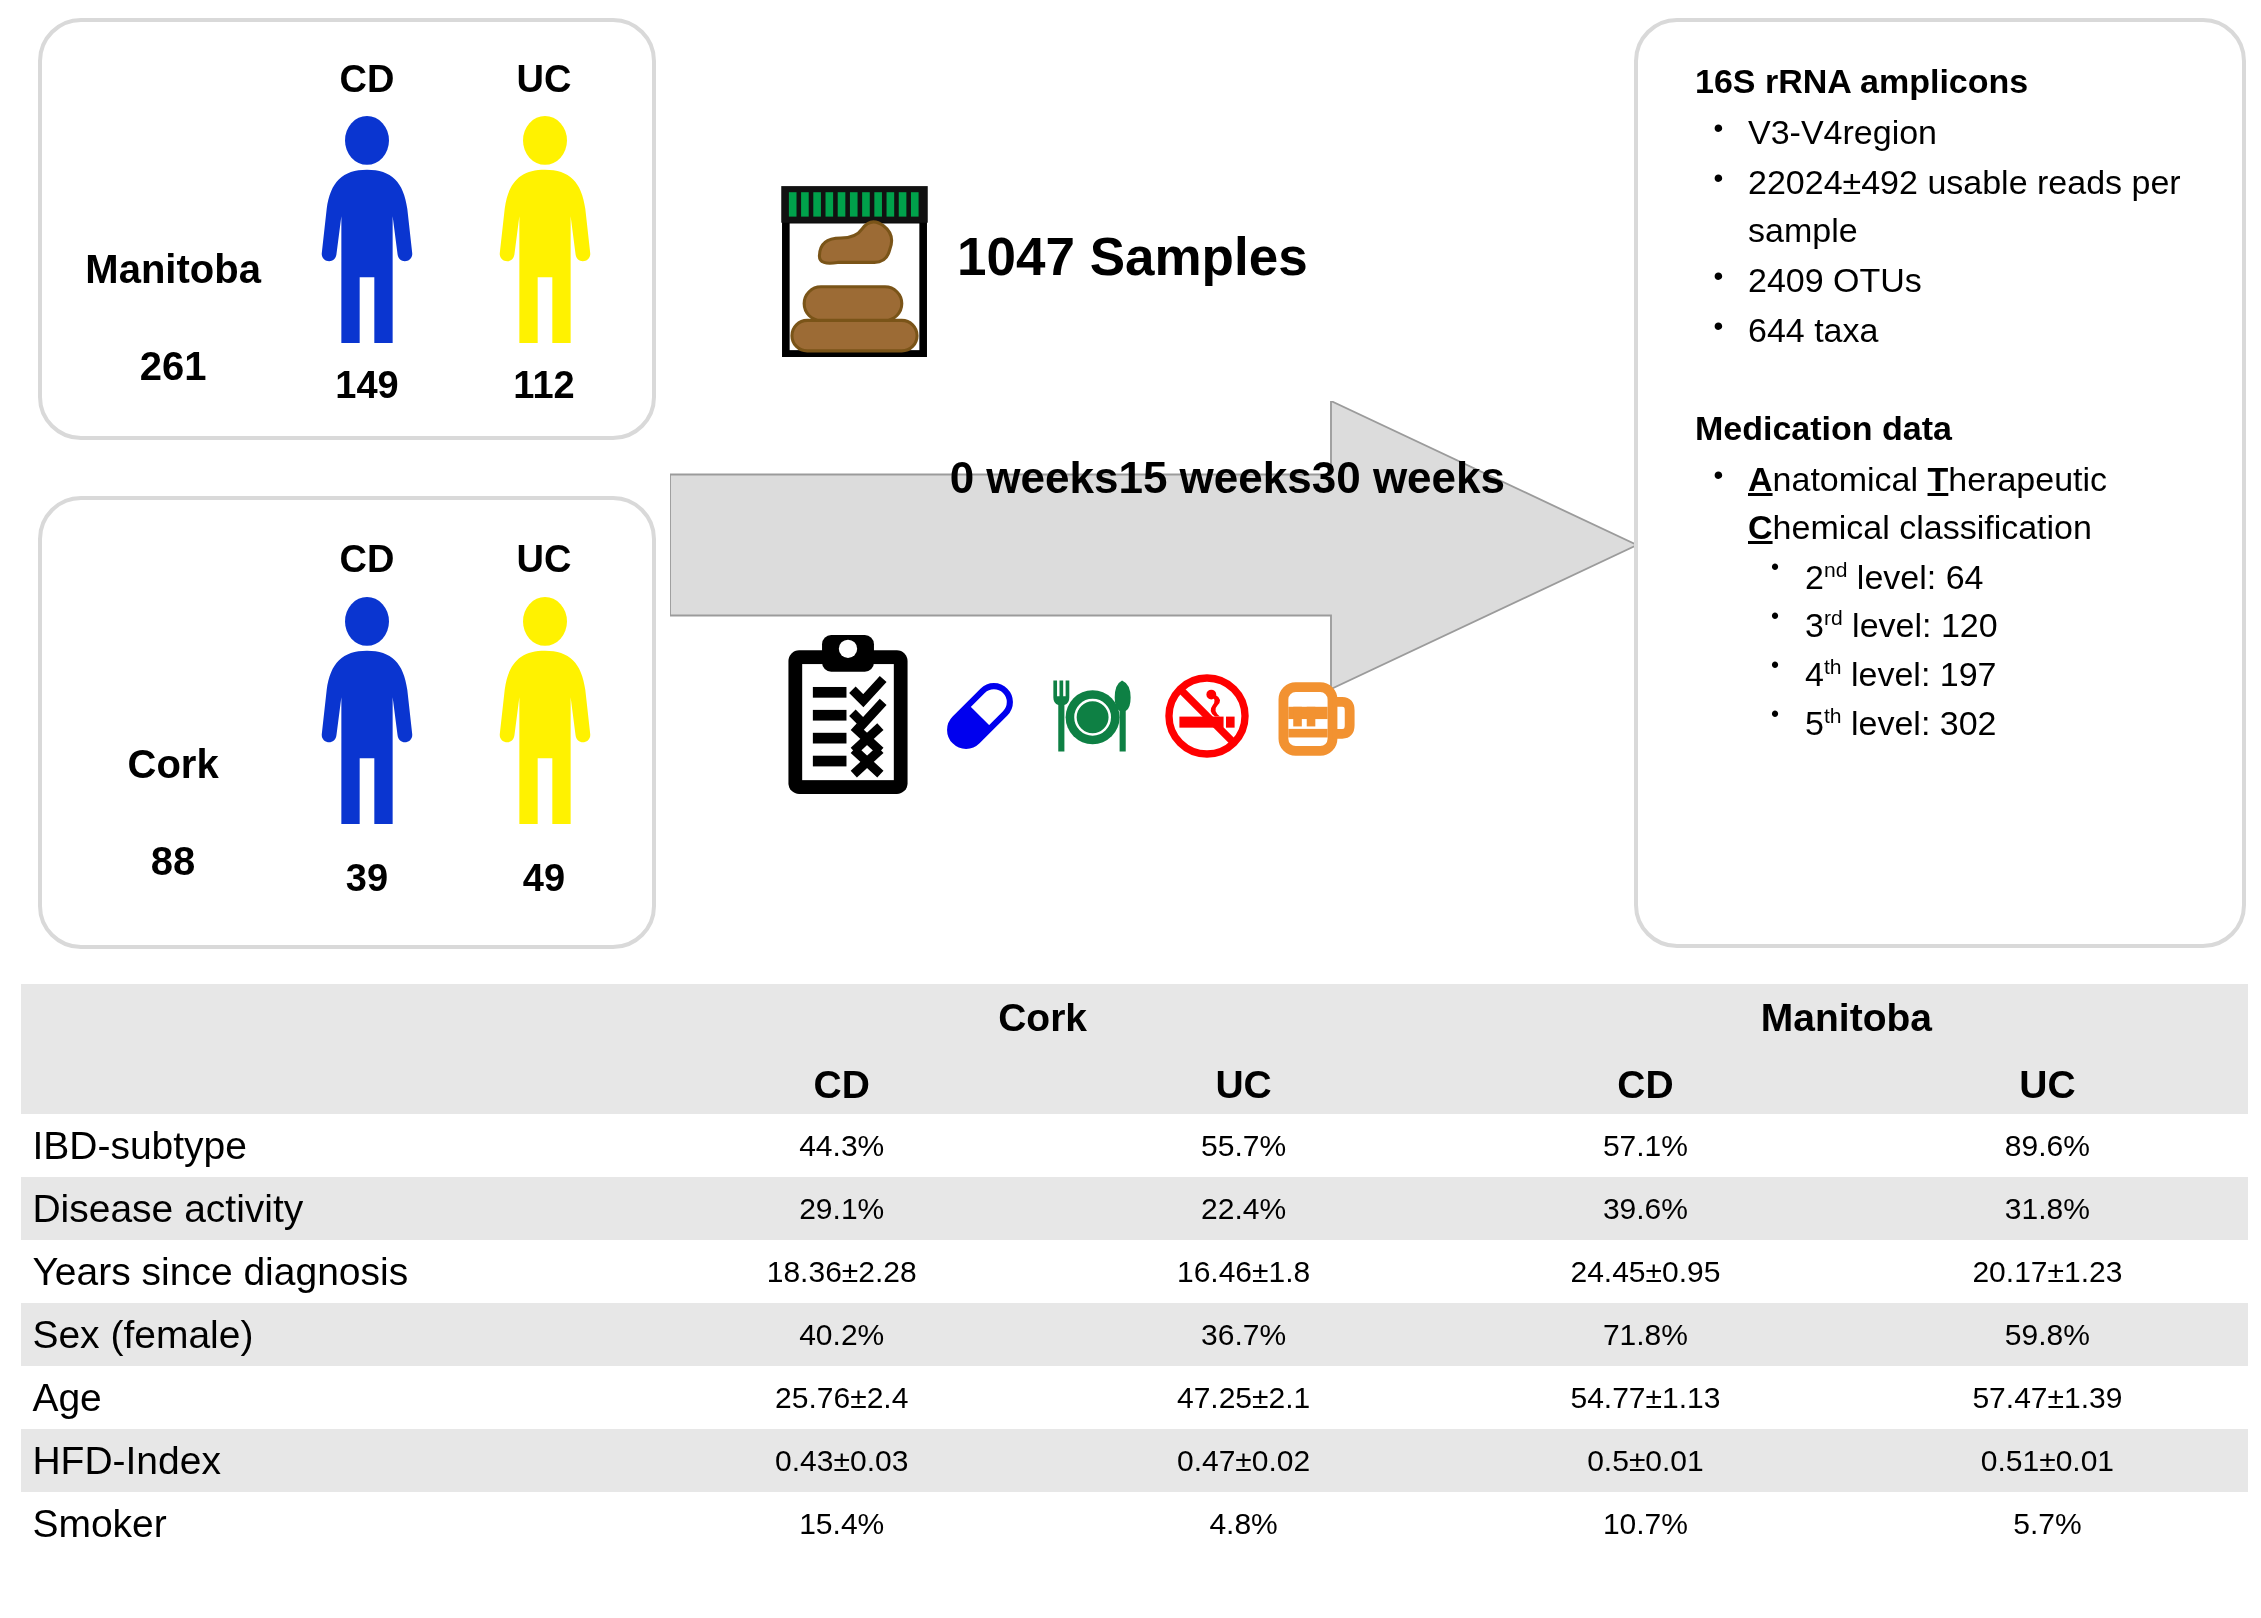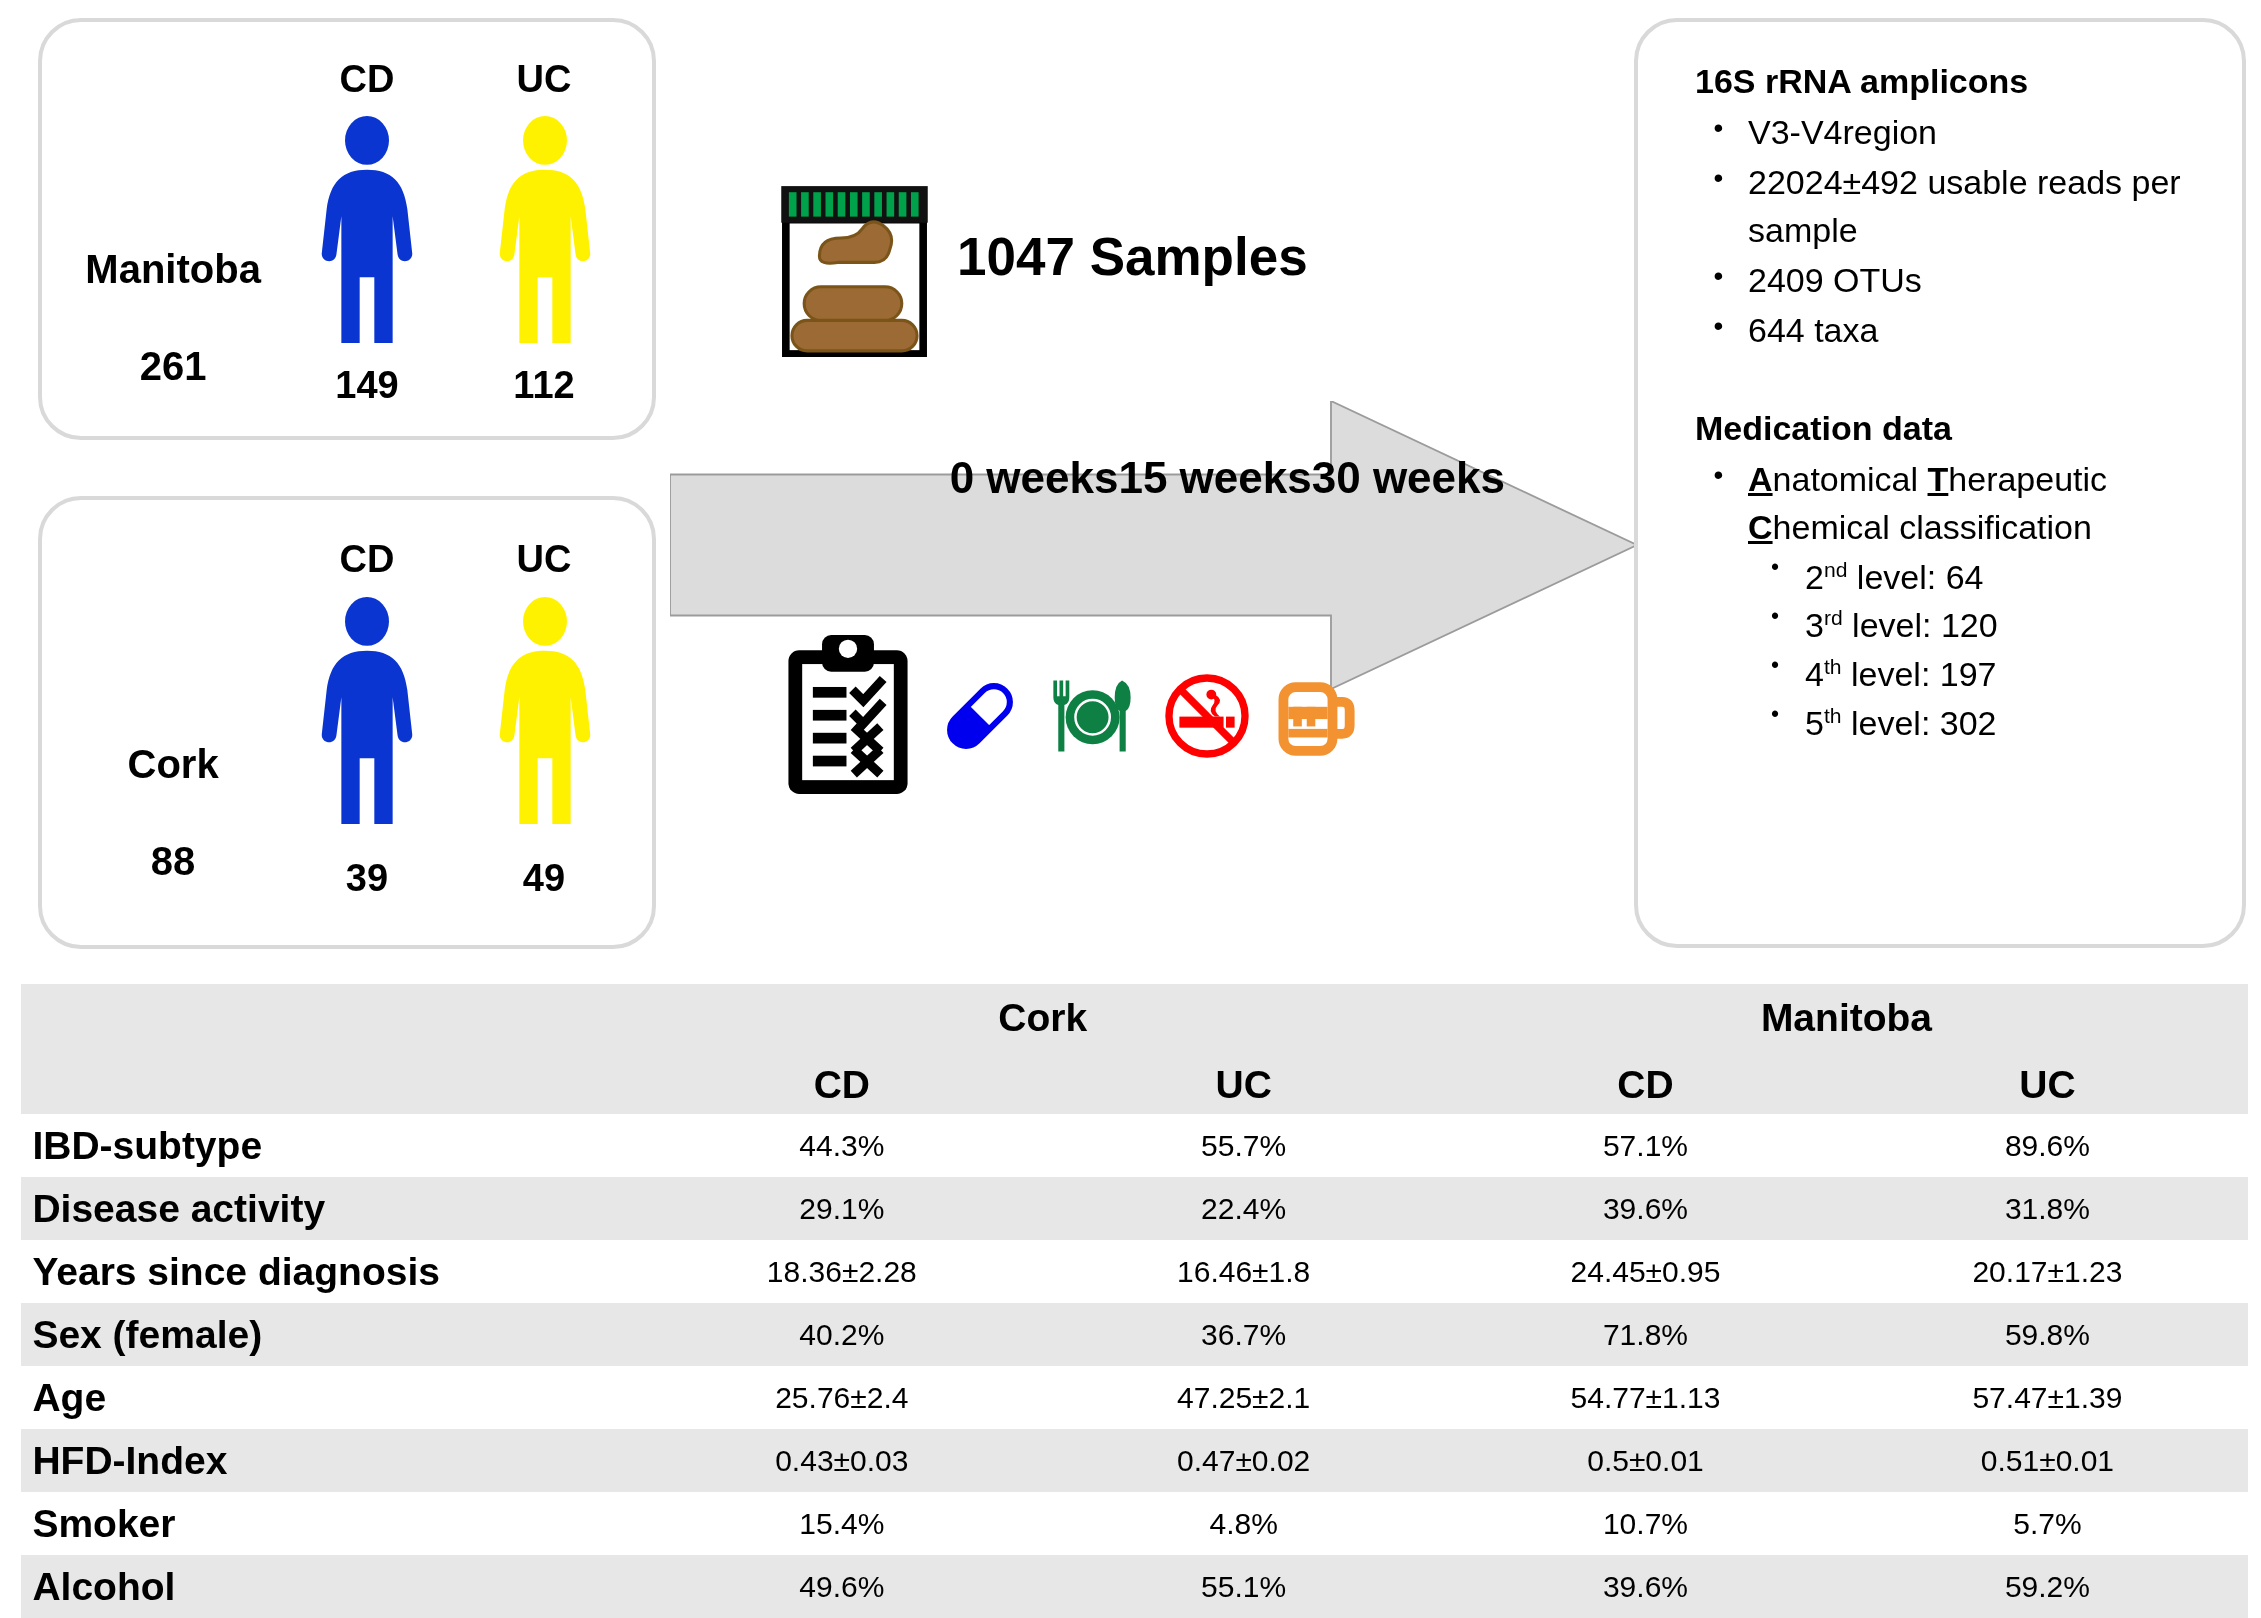--- a/index.html
+++ b/index.html
@@ -42,21 +42,21 @@
   .sub-list li{position:relative;padding-left:110px;margin-bottom:1.2px;}
   .sub-list li:before{content:"\2022";position:absolute;left:76px;top:-2.4px;font-size:23px;}
   .gap{height:48px;}
   .u{text-decoration:underline;font-weight:bold;}
   sup{font-size:0.62em;vertical-align:super;}
 
   
   #tbl{position:absolute;left:21.4px;top:984px;width:2227px;border-collapse:collapse;}
   #tbl td,#tbl th{padding:0;border:0;}
   #tbl tr.shade{background:#E7E7E7;}
-  #tbl .rowlabel{font-weight:bold;font-size:39px;text-align:left;padding-left:11px;width:612px;}
+  #tbl .rowlabel{font-weight:normal;font-size:39px;text-align:left;padding-left:11px;width:612px;}
   #tbl .val{font-size:30px;text-align:center;width:404px;margin-top:16px;}
   #tbl .hdr-group{font-weight:bold;font-size:39px;text-align:center;height:56px;vertical-align:bottom;}
   #tbl .hdr-sub{font-weight:bold;font-size:39px;text-align:center;height:67px;vertical-align:bottom;padding-bottom:7.3px;}
   #tbl tbody tr{height:63px;}
 </style>
 </head>
 <body>
 
 <div class="panel" id="panel-manitoba"></div>
 <div class="cohort-name" style="left:55px;top:196px;width:214px;">
@@ -281,22 +281,15 @@
       <td class="val">0.5±0.01</td>
       <td class="val">0.51±0.01</td>
     </tr>
     <tr>
       <td class="rowlabel">Smoker</td>
       <td class="val">15.4%</td>
       <td class="val">4.8%</td>
       <td class="val">10.7%</td>
       <td class="val">5.7%</td>
     </tr>
-    <tr class="shade">
-      <td class="rowlabel">Alcohol</td>
-      <td class="val">49.6%</td>
-      <td class="val">55.1%</td>
-      <td class="val">39.6%</td>
-      <td class="val">59.2%</td>
-    </tr>
   </tbody>
 </table>
 
 
 </body></html>

